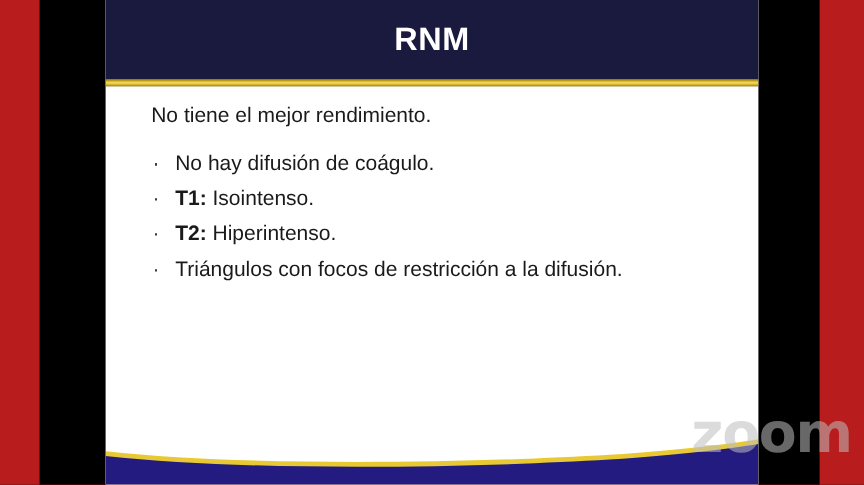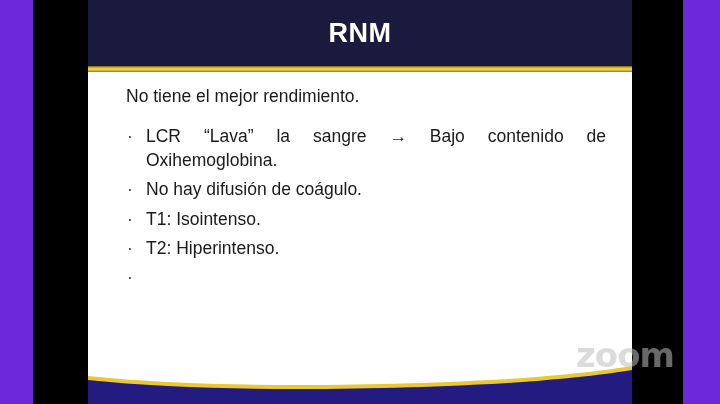--- a/index.html
+++ b/index.html
@@ -12,21 +12,21 @@
     height: 404px;
     overflow: hidden;
     font-family: "Liberation Sans", sans-serif;
   }
 
   
   #screen-frame {
     position: relative;
     width: 720px;
     height: 404px;
-    background: #6d28d9;          
+    background: #b91c1c;          
     overflow: hidden;
   }
   
   #letterbox {
     position: absolute;
     left: 33px;
     top: 0;
     width: 650px;
     height: 404px;
     background: #000000;
@@ -110,37 +110,37 @@
     line-height: 1.38;
   }
   ul.bullet-list > li .bullet-dot {
     position: absolute;
     left: 1px;
     top: 0;
     color: #3a3a3a;
     font-size: 17.5px;
     line-height: 1.38;
   }
-  .bold-lead { font-weight: normal; }
+  .bold-lead { font-weight: bold; }
 
   
   #wave {
     position: absolute;
     left: 0;
     bottom: 0;
     width: 544px;
     height: 46px;
   }
 
   
   #zoom-watermark {
     position: absolute;
     left: 576px;
     top: 338px;
-    font-size: 34px;
+    font-size: 46px;
     font-weight: bold;
     letter-spacing: -1px;
     color: rgba(190, 190, 190, 0.55);
     font-family: "DejaVu Sans", sans-serif;
     white-space: nowrap;
     line-height: 1;
     pointer-events: none;
   }
 </style>
 </head>
@@ -155,33 +155,33 @@
     <div id="slide-header"></div>
     <div id="slide-title">RNM</div>
     <div id="header-rule"></div>
 
     <div id="slide-body">
 
       <p class="lead-line">No tiene el mejor rendimiento.</p>
 
       <ul class="bullet-list">
         <li>
-          <span class="bullet-dot">·</span><span class="bold-lead"></span><span>LCR “Lava” la sangre → Bajo contenido de Oxihemoglobina.</span>
+          <span class="bullet-dot">·</span><span class="bold-lead"></span>
         </li>
         <li>
           <span class="bullet-dot">·</span><span class="bold-lead"></span><span>No hay difusión de coágulo.</span>
         </li>
         <li>
           <span class="bullet-dot">·</span><span class="bold-lead">T1:</span><span> Isointenso.</span>
         </li>
         <li>
           <span class="bullet-dot">·</span><span class="bold-lead">T2:</span><span> Hiperintenso.</span>
         </li>
         <li>
-          <span class="bullet-dot">·</span><span class="bold-lead"></span>
+          <span class="bullet-dot">·</span><span class="bold-lead"></span><span>Triángulos con focos de restricción a la difusión.</span>
         </li>
       </ul>
 
     </div>
 
     <svg id="wave" viewBox="0 0 544 46" preserveAspectRatio="none">
       <path d="M0 20 C 120 34, 300 31, 420 24 C 480 20, 520 15, 544 11 L 544 46 L 0 46 Z" fill="#241b80"></path>
       <path d="M0 18 C 120 31, 300 28, 420 21 C 480 17, 520 12, 544 8 L 544 12 C 520 16, 480 21, 420 25 C 300 32, 120 35, 0 22 Z" fill="#e8c933"></path>
     </svg>
 

